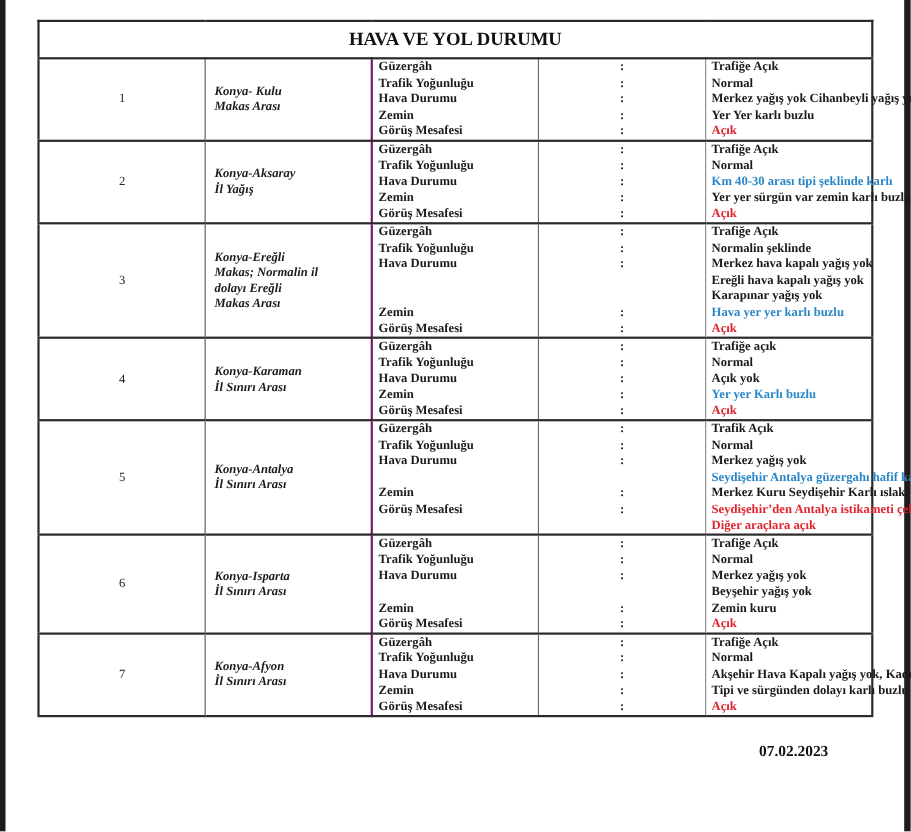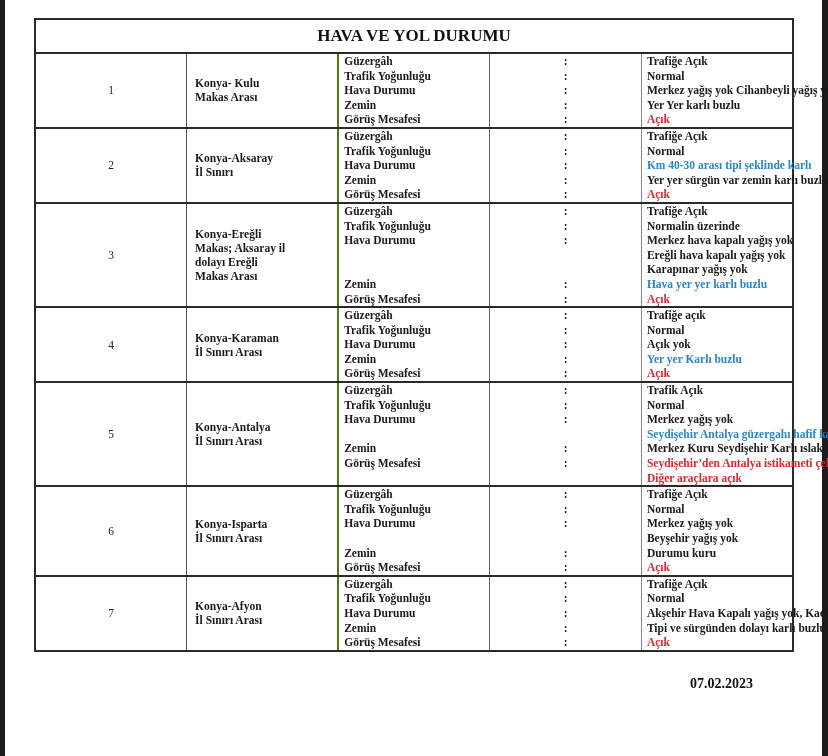--- a/index.html
+++ b/index.html
@@ -14,21 +14,21 @@
     border-collapse:collapse; width:760px; table-layout:fixed;
     border:2px solid #2a2a2a;
   }
   .report td { padding:0; vertical-align:middle; }
   .title-cell {
     height:32px; text-align:center; font-weight:bold; font-size:17px; color:#111;
     border-bottom:2px solid #2a2a2a;
   }
   tr.section > td { border-bottom:2px solid #2a2a2a; }
   td.num { width:22px; text-align:center; font-size:11.5px; color:#222; border-right:1px solid #555; }
-  td.loc { width:113px; padding-left:8px !important; font-weight:bold; font-size:11.5px; color:#1a1a1a; line-height:14px; border-right:2px solid #4d7c0f; }
+  td.loc { width:113px; padding-left:8px !important; font-weight:bold; font-size:11.5px; color:#1a1a1a; line-height:14px; border-right:2px solid #701a75;font-style:italic; }
   td.labels { width:117px; border-right:1px solid #666; padding-left:5px !important; vertical-align:top;margin-left:16px; }
   td.colons { width:14px; border-right:1px solid #888; text-align:center; vertical-align:top; }
   td.values { padding-left:5px !important; vertical-align:top;margin-top:19px; }
   .line { font-size:11.5px; line-height:14.6px; height:14.6px; font-weight:bold; white-space:nowrap; color:#1a1a1a; }
   .c-red { color:#e0242f; }
   .c-blue { color:#2a86c7; }
   .date { position:absolute; left:690px; top:676px; font-weight:bold; font-size:14px; color:#111; }
 </style>
 </head>
 <body>
@@ -67,21 +67,21 @@
             <div class="line">Normal</div>
             <div class="line">Merkez yağış yok  Cihanbeyli yağış yok</div>
             <div class="line">Yer Yer  karlı buzlu</div>
             <div class="line c-red">Açık</div>
           </td>
         </tr>
         <tr class="section">
           <td class="num">2</td>
           <td class="loc">
             <div>Konya-Aksaray</div>
-            <div>İl Sınırı</div>
+            <div>İl Yağış</div>
           </td>
           <td class="labels">
             <div class="line">Güzergâh</div>
             <div class="line">Trafik Yoğunluğu</div>
             <div class="line">Hava Durumu</div>
             <div class="line">Zemin</div>
             <div class="line">Görüş Mesafesi</div>
           </td>
           <td class="colons">
             <div class="line">:</div>
@@ -95,21 +95,21 @@
             <div class="line">Normal</div>
             <div class="line c-blue">Km 40-30 arası tipi şeklinde karlı</div>
             <div class="line">Yer yer sürgün var zemin karlı buzlu Kontrollü ilerliyor araçlar</div>
             <div class="line c-red">Açık</div>
           </td>
         </tr>
         <tr class="section">
           <td class="num">3</td>
           <td class="loc">
             <div>Konya-Ereğli</div>
-            <div>Makas; Aksaray il</div>
+            <div>Makas; Normalin il</div>
             <div>dolayı Ereğli</div>
             <div>Makas Arası</div>
           </td>
           <td class="labels">
             <div class="line">Güzergâh</div>
             <div class="line">Trafik Yoğunluğu</div>
             <div class="line">Hava Durumu</div>
             <div class="line"></div>
             <div class="line"></div>
             <div class="line">Zemin</div>
@@ -119,21 +119,21 @@
             <div class="line">:</div>
             <div class="line">:</div>
             <div class="line">:</div>
             <div class="line"></div>
             <div class="line"></div>
             <div class="line">:</div>
             <div class="line">:</div>
           </td>
           <td class="values">
             <div class="line">Trafiğe Açık</div>
-            <div class="line">Normalin üzerinde</div>
+            <div class="line">Normalin şeklinde</div>
             <div class="line">Merkez hava kapalı yağış yok</div>
             <div class="line">Ereğli hava kapalı yağış yok</div>
             <div class="line">Karapınar yağış yok</div>
             <div class="line c-blue">Hava yer yer karlı buzlu</div>
             <div class="line c-red">Açık</div>
           </td>
         </tr>
         <tr class="section">
           <td class="num">4</td>
           <td class="loc">
@@ -216,21 +216,21 @@
             <div class="line">:</div>
             <div class="line"></div>
             <div class="line">:</div>
             <div class="line">:</div>
           </td>
           <td class="values">
             <div class="line">Trafiğe Açık</div>
             <div class="line">Normal</div>
             <div class="line">Merkez  yağış yok</div>
             <div class="line">Beyşehir yağış yok</div>
-            <div class="line">Durumu kuru</div>
+            <div class="line">Zemin kuru</div>
             <div class="line c-red">Açık</div>
           </td>
         </tr>
         <tr class="section">
           <td class="num">7</td>
           <td class="loc">
             <div>Konya-Afyon</div>
             <div>İl Sınırı Arası</div>
           </td>
           <td class="labels">

